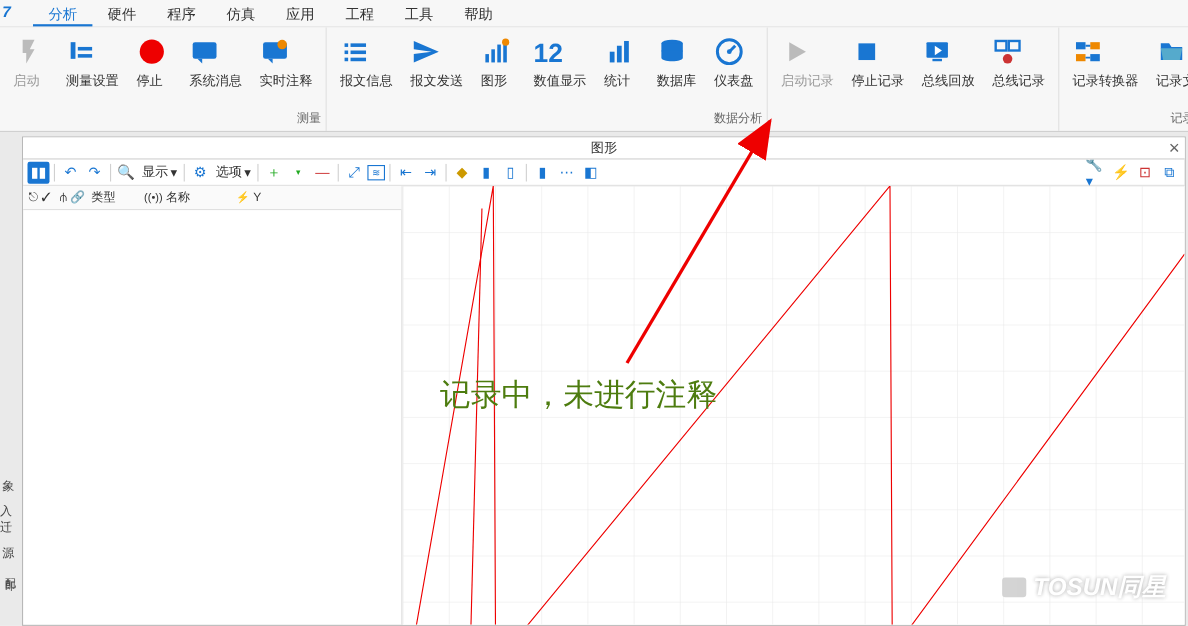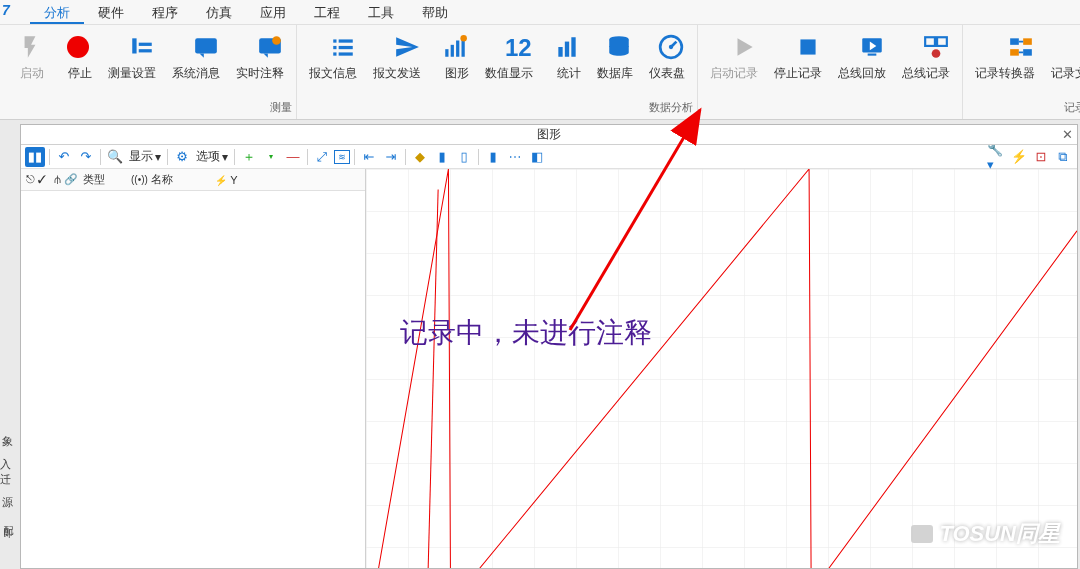--- a/index.html
+++ b/index.html
@@ -7,21 +7,21 @@
 
 
 .menu-tabs { display: flex; height: 25px; background: #f7f7f7; border-bottom: 1px solid #e0e0e0; padding-left: 30px; }
 .menu-tab { padding: 4px 14px; font-size: 13px; cursor: pointer; color: #333; }
 .menu-tab.active { color: #1976d2; border-bottom: 2px solid #1976d2; }
 
 
 .ribbon { display: flex; height: 95px; background: #f7f7f7; border-bottom: 1px solid #d0d0d0; }
 .ribbon-group { display: flex; flex-direction: column; border-right: 1px solid #e0e0e0; padding: 0 4px; }
 .ribbon-row { display: flex; flex: 1; align-items: flex-start; padding-top: 6px; }
-.ribbon-btn { display: flex; flex-direction: column; align-items: flex-end; justify-content: flex-start; padding: 2px 8px; cursor: pointer; min-width: 48px; }
+.ribbon-btn { display: flex; flex-direction: column; align-items: flex-start; justify-content: flex-start; padding: 2px 8px; cursor: pointer; min-width: 48px; }
 .ribbon-btn .icn { width: 28px; height: 28px; display: flex; align-items: center; justify-content: center; margin-bottom: 4px; }
 .ribbon-btn .lbl { font-size: 12px; color: #333; text-align: center; white-space: nowrap; }
 .ribbon-btn.disabled .lbl { color: #999; }
 .ribbon-group-label { text-align: right; font-size: 11px; color: #666; padding: 2px 0 4px; }
 
 
 .workspace { display: flex; height: calc(569px - 25px - 95px); background: #eaeaea; padding: 4px 0 0 20px; }
 .graph-window { flex: 1; display: flex; flex-direction: column; background: #fff; border: 1px solid #b8b8b8; margin-right: 2px; }
 .graph-title { height: 20px; background: #fff; border-bottom: 1px solid #d0d0d0; display: flex; align-items: center; justify-content: center; position: relative; font-size: 12px; }
 .graph-close { position: absolute; right: 4px; top: 2px; cursor: pointer; color: #666; font-size: 13px; }
@@ -43,21 +43,21 @@
 .sc5 { flex: 1; padding-left: 6px; }
 .chk { width: 11px; height: 11px; border: 1px solid #888; display: inline-block; }
 .chk.on { background: #1976d2; border-color: #1976d2; position: relative; }
 .chk.on::after { content: "✓"; color: #fff; font-size: 9px; position: absolute; top: -2px; left: 0; }
 .color-swatch { width: 12px; height: 12px; background: #e00; display: inline-block; }
 
 .plot-area { flex: 1; position: relative; background: #fff; overflow: hidden; }
 .grid-bg { position: absolute; inset: 0; }
 .plot-svg { position: absolute; inset: 0; }
 
-.annotation { position: absolute; left: 400px; top: 314px; font-size: 28px; color: #4c1d95; font-weight: 400; pointer-events: none; }
+.annotation { position: absolute; left: 400px; top: 340px; font-size: 28px; color: #4d7c0f; font-weight: 400; pointer-events: none; }
 .arrow-svg { position: absolute; left: 560px; top: 100px; pointer-events: none; }
 
 .watermark { position: absolute; right: 20px; bottom: 20px; color: #fff; font-size: 22px; font-style: italic; font-weight: bold; display: flex; align-items: center; gap: 6px; opacity: 0.85; text-shadow: 0 0 4px rgba(0,0,0,0.4); }
 .wm-icon { width: 22px; height: 18px; background: #ccc; border-radius: 3px; }
 
 .logo-corner { position: absolute; left: 2px; top: 2px; font-size: 14px; font-weight: bold; color: #1976d2; font-style: italic; }
 </style>
 </head>
 <body>
 
@@ -80,35 +80,35 @@
         <div class="ribbon-btn disabled">
           <div class="icn">
             <svg width="26" height="26" viewBox="0 0 24 24">
               <path fill="#bbb" d="M7 2v11h3v9l7-12h-4l4-8z"></path>
             </svg>
           </div>
           <div class="lbl">启动</div>
         </div>
         <div class="ribbon-btn">
           <div class="icn">
-            <svg width="26" height="26">
-              <circle cx="13" cy="13" r="11" fill="#e00"></circle>
-            </svg>
-          </div>
-          <div class="lbl">停止</div>
-        </div>
-        <div class="ribbon-btn">
-          <div class="icn">
             <svg width="26" height="26" viewBox="0 0 24 24">
               <rect x="3" y="4" width="4" height="14" fill="#1976d2"></rect>
               <rect x="9" y="8" width="12" height="3" fill="#1976d2"></rect>
               <rect x="9" y="14" width="12" height="3" fill="#1976d2"></rect>
             </svg>
           </div>
           <div class="lbl">测量设置</div>
+        </div>
+        <div class="ribbon-btn">
+          <div class="icn">
+            <svg width="26" height="26">
+              <circle cx="13" cy="13" r="11" fill="#e00"></circle>
+            </svg>
+          </div>
+          <div class="lbl">停止</div>
         </div>
         <div class="ribbon-btn">
           <div class="icn">
             <svg width="26" height="26" viewBox="0 0 24 24">
               <rect x="2" y="4" width="20" height="14" rx="2" fill="#1976d2"></rect>
               <path fill="#1976d2" d="M6 18l4 4v-4z"></path>
             </svg>
           </div>
           <div class="lbl">系统消息</div>
         </div>

